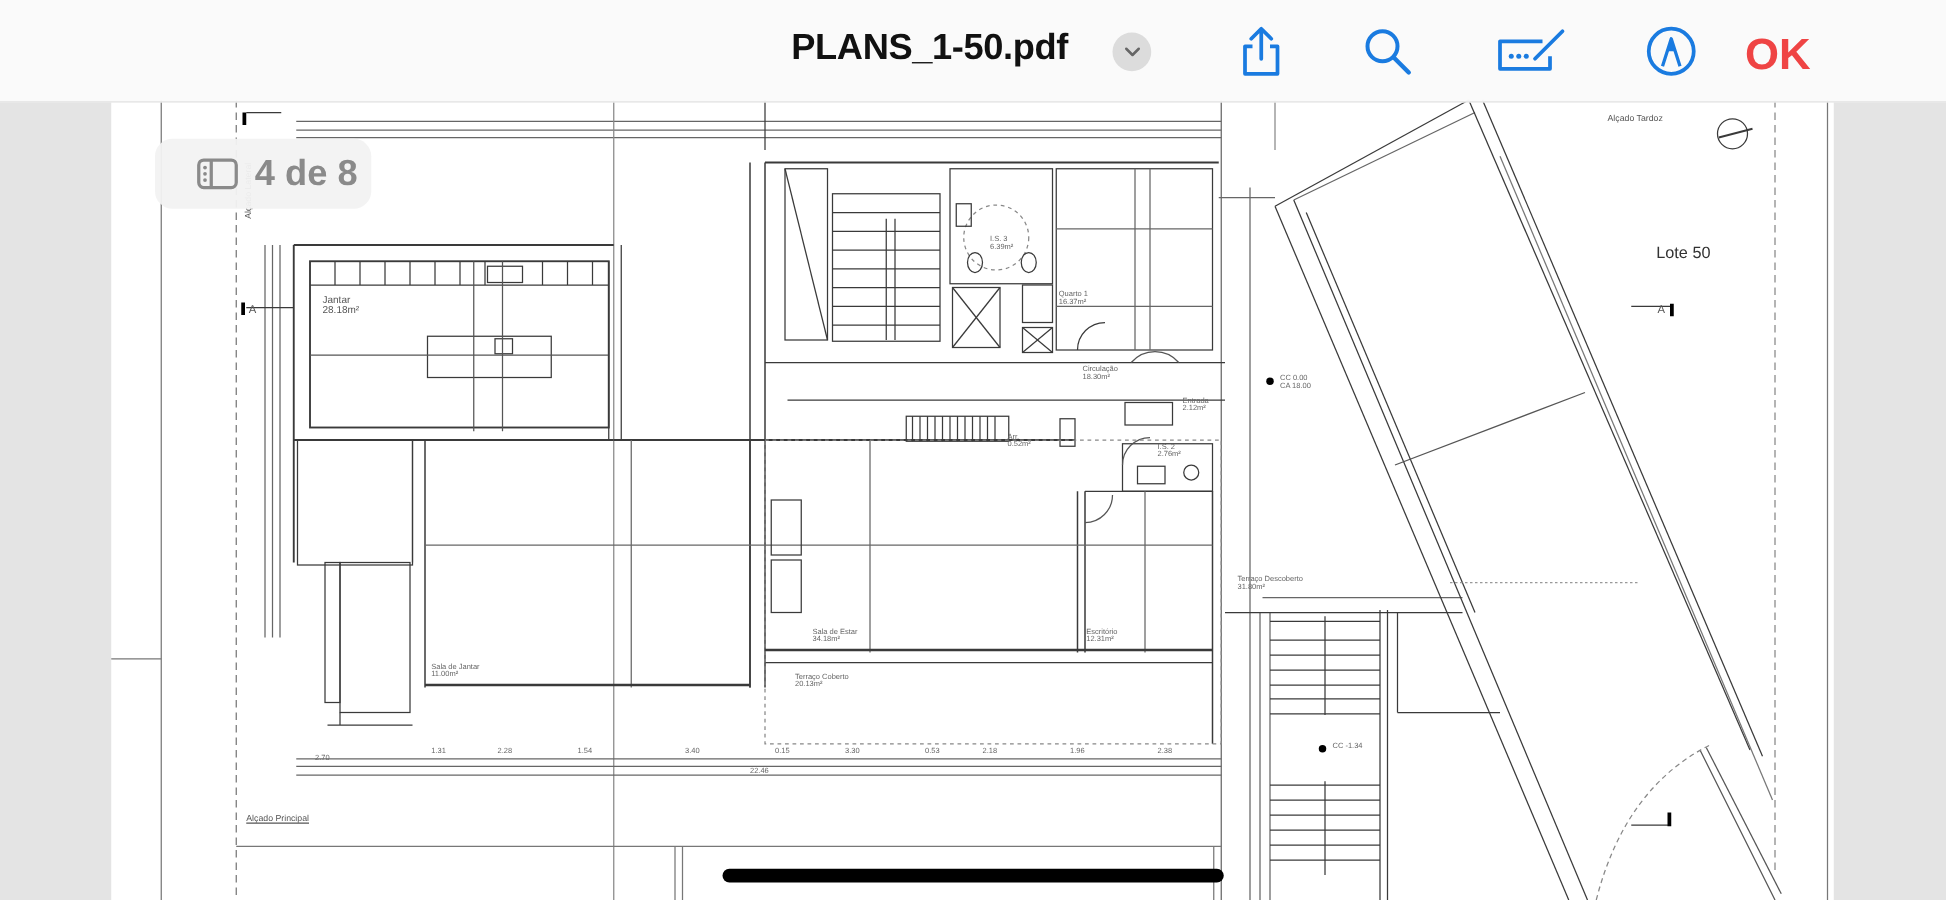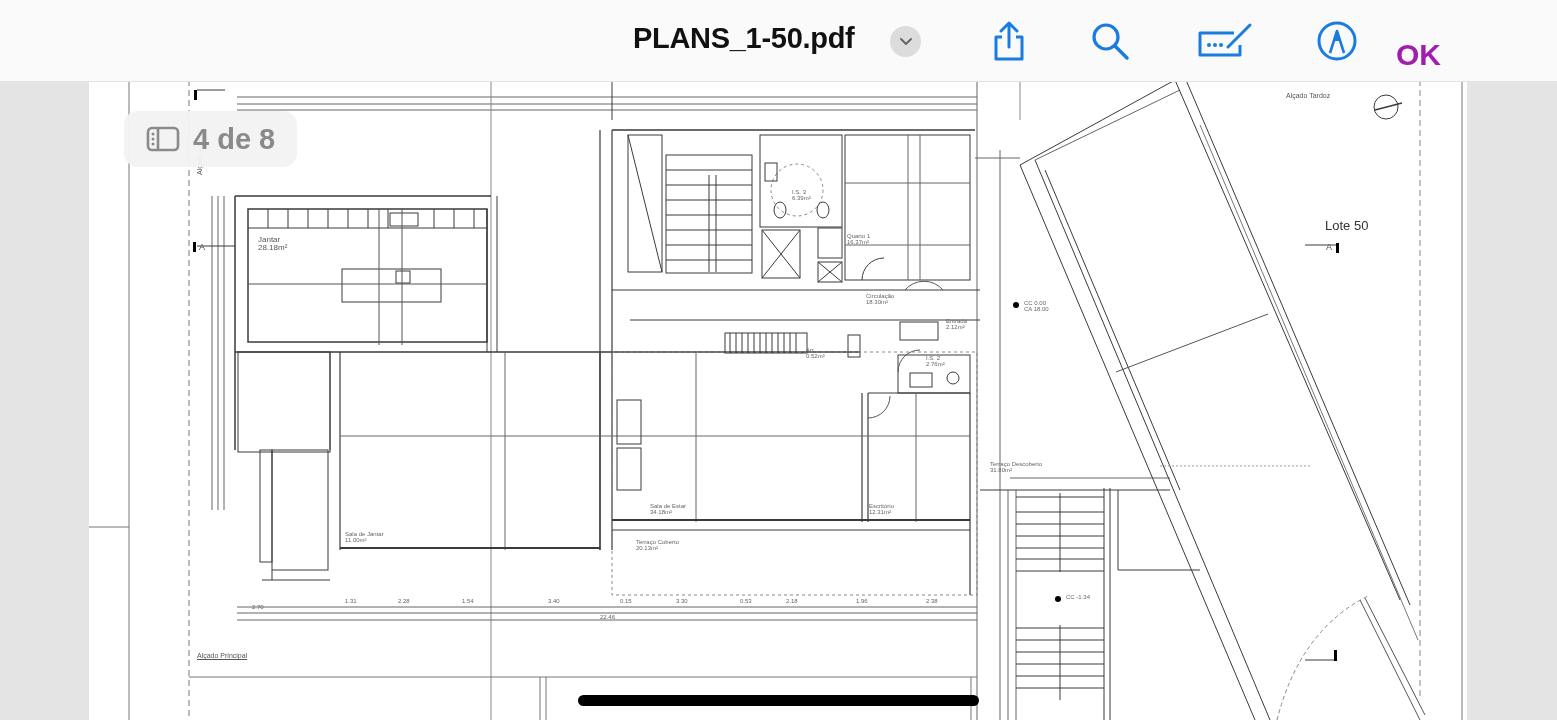--- a/index.html
+++ b/index.html
@@ -4,22 +4,22 @@
 <style>
   html, body { margin:0; padding:0; }
   body { width:1557px; height:720px; overflow:hidden; background:#e4e4e4; font-family:"Liberation Sans", sans-serif; position:relative; }
   .viewer { position:absolute; left:0; top:0; width:1557px; height:720px; background:#e4e4e4; }
   .page { position:absolute; left:89px; top:80px; width:1378px; height:640px; background:#ffffff; }
   .plan-svg { position:absolute; left:0; top:0; width:1557px; height:720px; }
   .toolbar { position:absolute; left:0; top:0; width:1557px; height:81px; background:rgba(250,250,250,0.97); border-bottom:1px solid #e2e2e2; z-index:5;text-align:right; }
   .doc-title { position:absolute; left:633px; top:22px; font-size:29px; font-weight:bold; color:#111; letter-spacing:-0.3px; }
   .title-chevron { position:absolute; left:890px; top:26px; width:31px; height:31px; border-radius:50%; background:#dcdcdc; display:flex; align-items:center; justify-content:center; }
   .tb-btn { position:absolute; top:18px; width:46px; height:46px; display:flex; align-items:center; justify-content:center; cursor:pointer; }
-  .ok-btn { position:absolute; left:1396px; top:38px; font-size:30px; font-weight:bold; color:#a21caf; cursor:pointer; }
-  .page-indicator { position:absolute; left:124px; top:111px; width:173px; height:56px; border-radius:14px; background:rgba(242,242,242,0.95); display:flex; align-items:center; z-index:6; }
+  .ok-btn { position:absolute; left:1396px; top:24px; font-size:35px; font-weight:bold; color:#ef4444; cursor:pointer; }
+  .page-indicator { position:absolute; left:124px; top:111px; width:173px; height:56px; border-radius:14px; background:rgba(242,242,242,0.95); display:flex; align-items:center; z-index:6;justify-content:center; }
   .page-indicator .pi-icon { margin-left:22px; width:34px; height:26px; }
   .page-indicator .pi-text { margin-left:13px; font-size:29px; color:#8a8a8a; font-weight:bold; }
   .home-indicator { position:absolute; left:578px; top:695px; width:401px; height:11px; border-radius:6px; background:#000; z-index:7; }
   .plan-label { position:absolute; font-size:8px; color:#555; white-space:nowrap; z-index:3; line-height:1.05; }
   .plan-label.big { font-size:13px; color:#333; }
   .plan-label.sm { font-size:6px; color:#666; }
 </style>
 </head>
 <body>
 
@@ -236,21 +236,21 @@
   <div class="plan-label sm" style="left:926px;top:355px;"><span>I.S. 2</span><br><span>2.76m²</span></div>
   <div class="plan-label sm" style="left:345px;top:531px;"><span>Sala de Jantar</span><br><span>11.00m²</span></div>
   <div class="plan-label sm" style="left:650px;top:503px;"><span>Sala de Estar</span><br><span>34.18m²</span></div>
   <div class="plan-label sm" style="left:869px;top:503px;"><span>Escritório</span><br><span>12.31m²</span></div>
   <div class="plan-label sm" style="left:636px;top:539px;"><span>Terraço Coberto</span><br><span>20.13m²</span></div>
   <div class="plan-label sm" style="left:990px;top:461px;"><span>Terraço Descoberto</span><br><span>31.80m²</span></div>
 
   <div class="plan-label" style="left:1286px;top:92px;font-size:7px;">Alçado Tardoz</div>
   <div class="plan-label" style="left:197px;top:652px;font-size:7px;text-decoration:underline;">Alçado Principal</div>
   <div class="plan-label" style="left:196px;top:175px;font-size:7px;transform:rotate(-90deg);transform-origin:left top;">Alçado Lateral</div>
-  <div class="plan-label big" style="left:1325px;top:195px;margin-top:24px;">Lote 50</div>
+  <div class="plan-label big" style="left:1325px;top:195px;">Lote 50</div>
   <div class="plan-label" style="left:199px;top:243px;font-size:9px;">A</div>
   <div class="plan-label" style="left:1326px;top:243px;font-size:9px;">A</div>
   <div class="plan-label sm" style="left:1024px;top:300px;"><span>CC</span> <span>0.00</span><br><span>CA</span> <span>18.00</span></div>
   <div class="plan-label sm" style="left:1066px;top:594px;"><span>CC</span> <span>-1.34</span></div>
 
   <div class="plan-label sm" style="left:252px;top:604px;">2.70</div>
   <div class="plan-label sm" style="left:345px;top:598px;">1.31</div>
   <div class="plan-label sm" style="left:398px;top:598px;">2.28</div>
   <div class="plan-label sm" style="left:462px;top:598px;">1.54</div>
   <div class="plan-label sm" style="left:548px;top:598px;">3.40</div>

